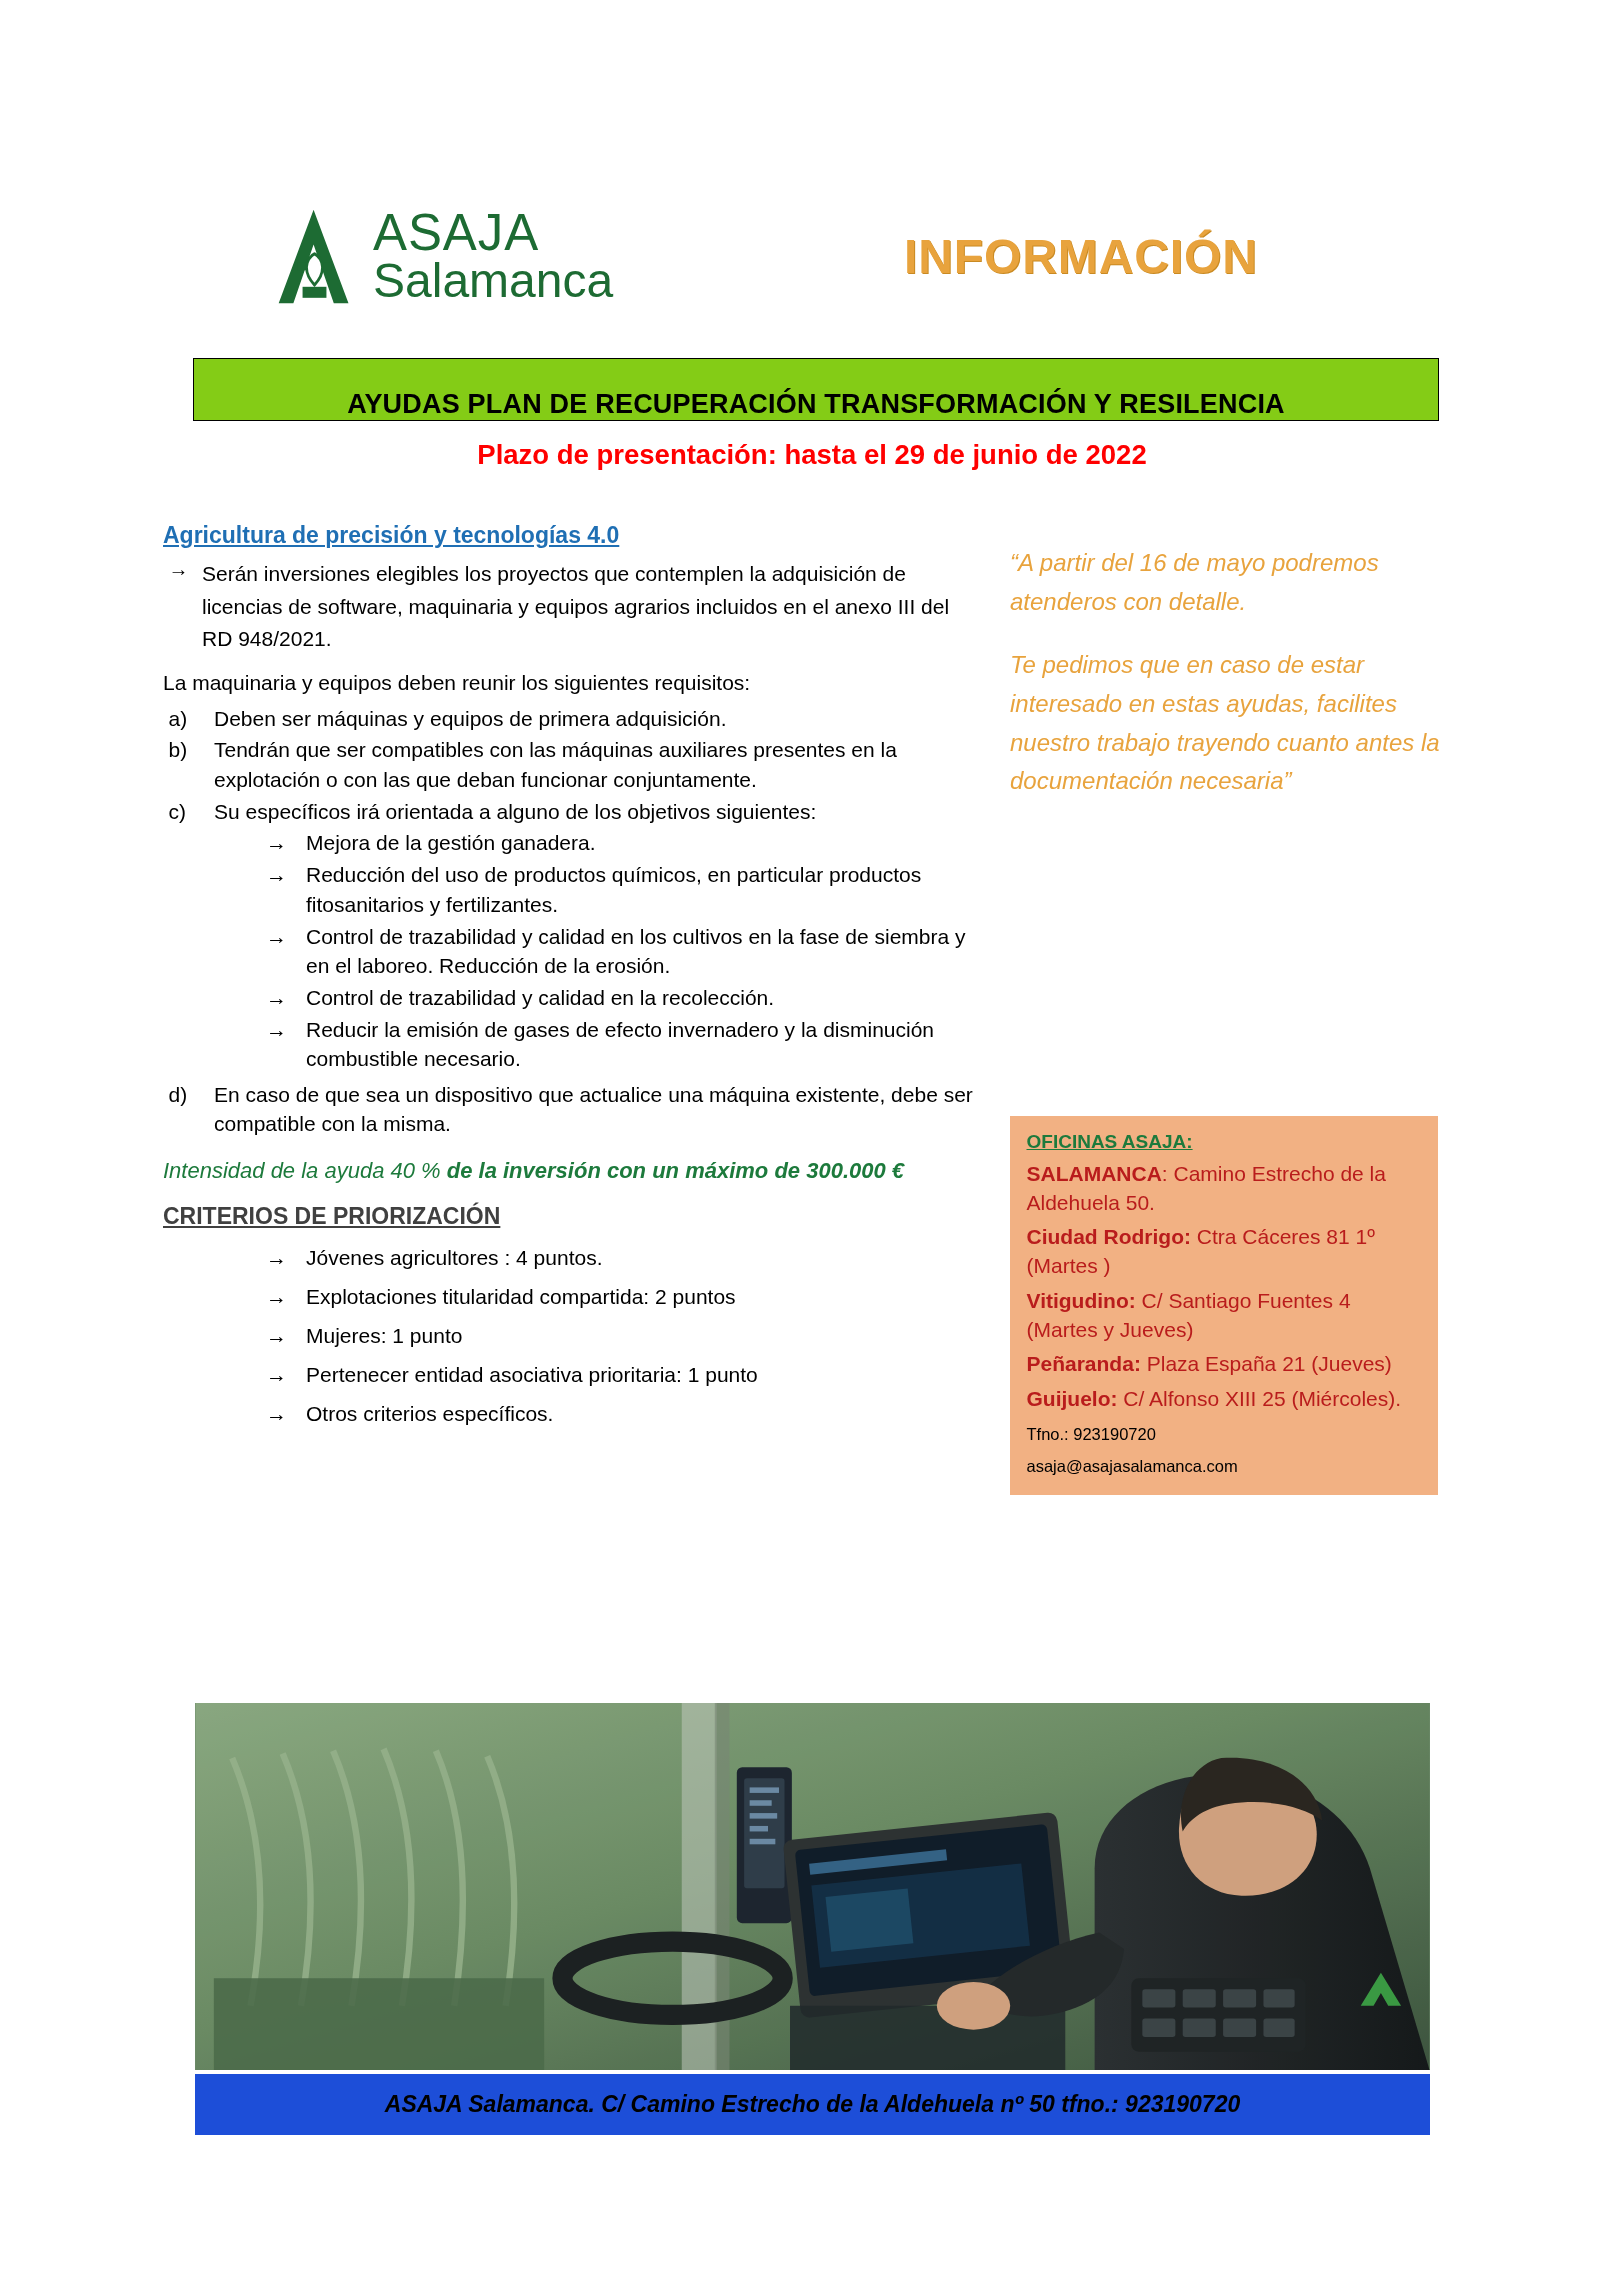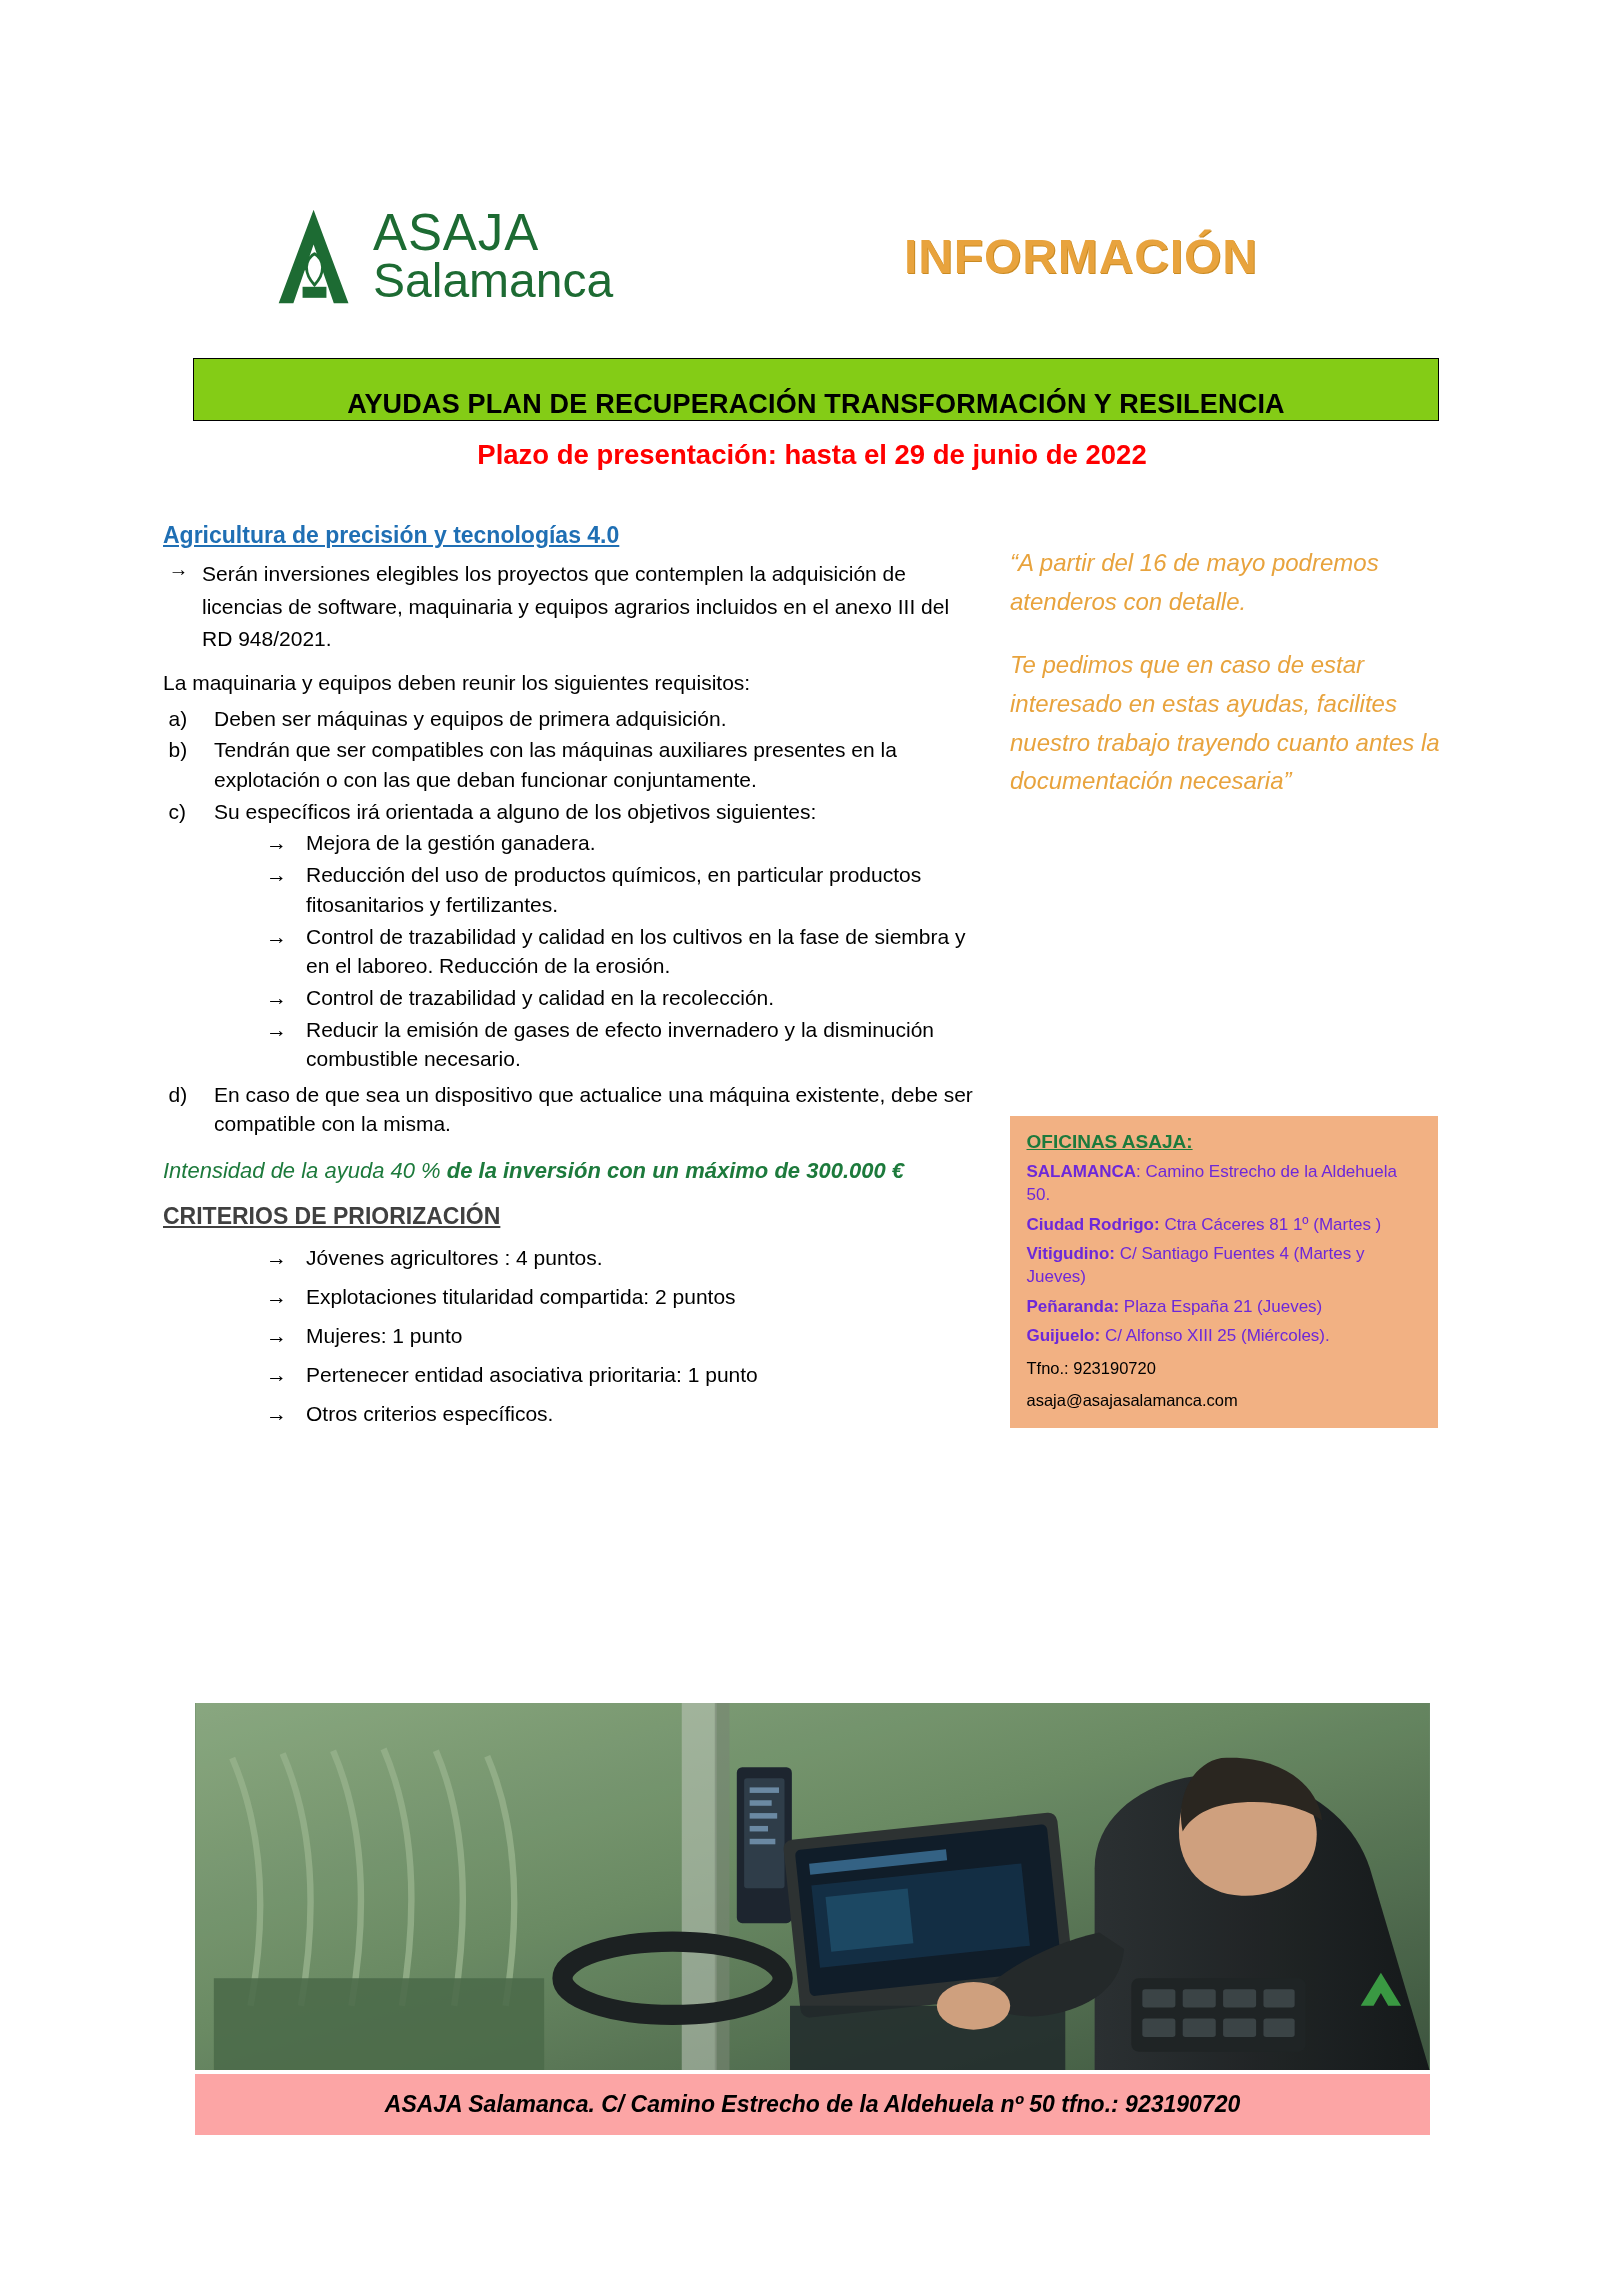--- a/index.html
+++ b/index.html
@@ -221,24 +221,24 @@
     box-sizing: border-box;
   }
   .offices-title {
     font-size: 19px;
     font-weight: bold;
     color: #1d7a3c;
     text-decoration: underline;
     margin-bottom: 7.3px;
   }
   .office-line {
-    font-size: 17px;
+    font-size: 21px;
     line-height: 1.36;
     margin-bottom: 6.4px;
-    color: #6d28d9;
+    color: #b91c1c;
   }
   .office-line b { font-weight: bold; }
   .office-contact {
     font-size: 16.5px;
     line-height: 1.4;
     margin-top: 9.2px;
   }
 
   
   .photo {
@@ -252,21 +252,21 @@
   }
   .photo svg { display: block; }
 
   
   .footer {
     position: absolute;
     top: 2074px;
     left: 195px;
     width: 1235px;
     height: 61px;
-    background: #fca5a5;
+    background: #1d4ed8;
     display: flex;
     align-items: center;
     justify-content: center;
   }
   .footer span {
     font-size: 23px;
     font-weight: bold;
     font-style: italic;
     color: #000;
   }

